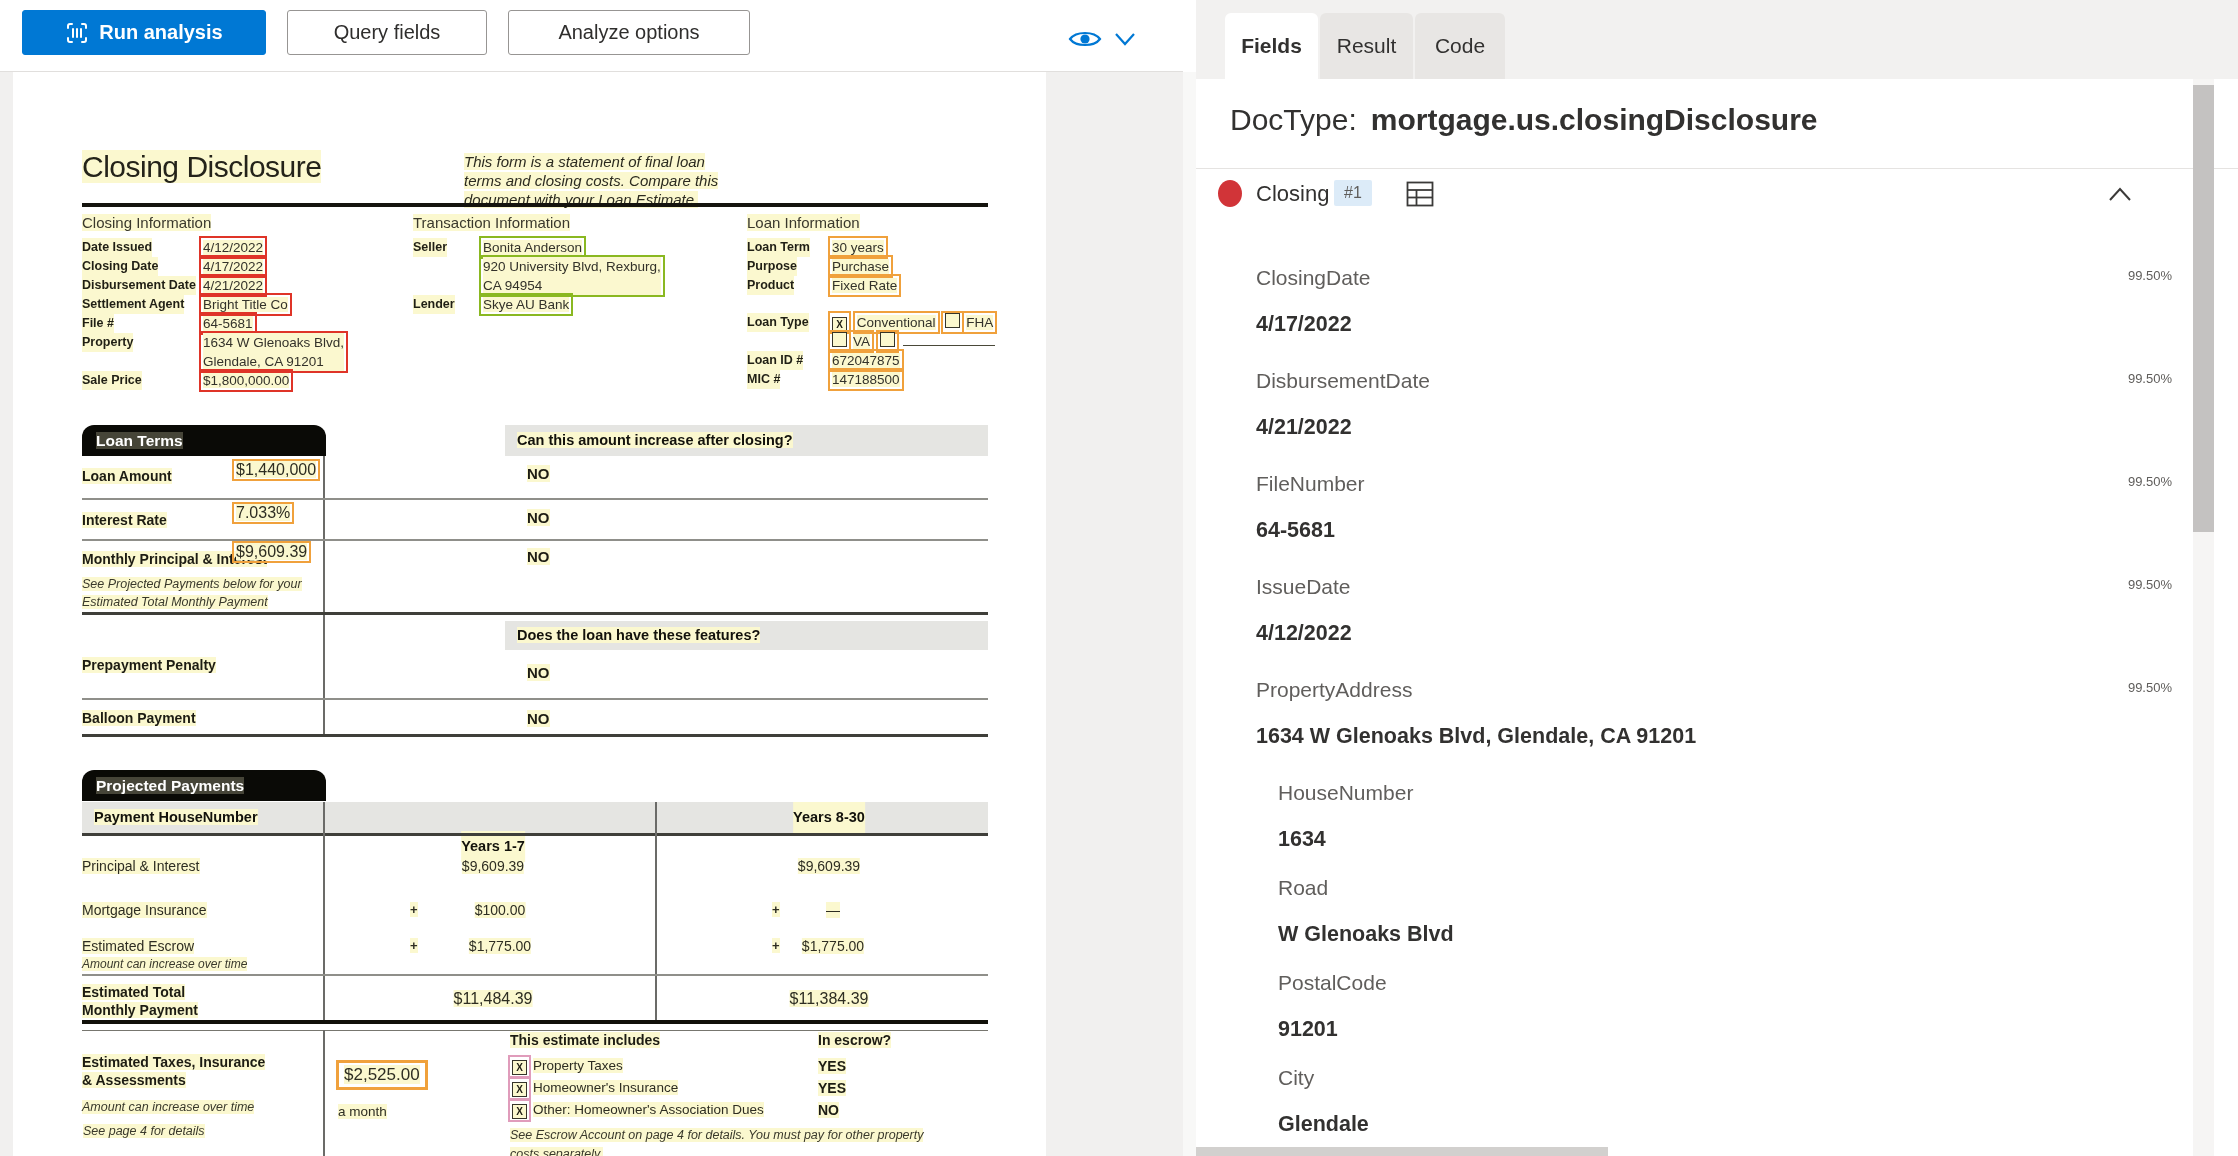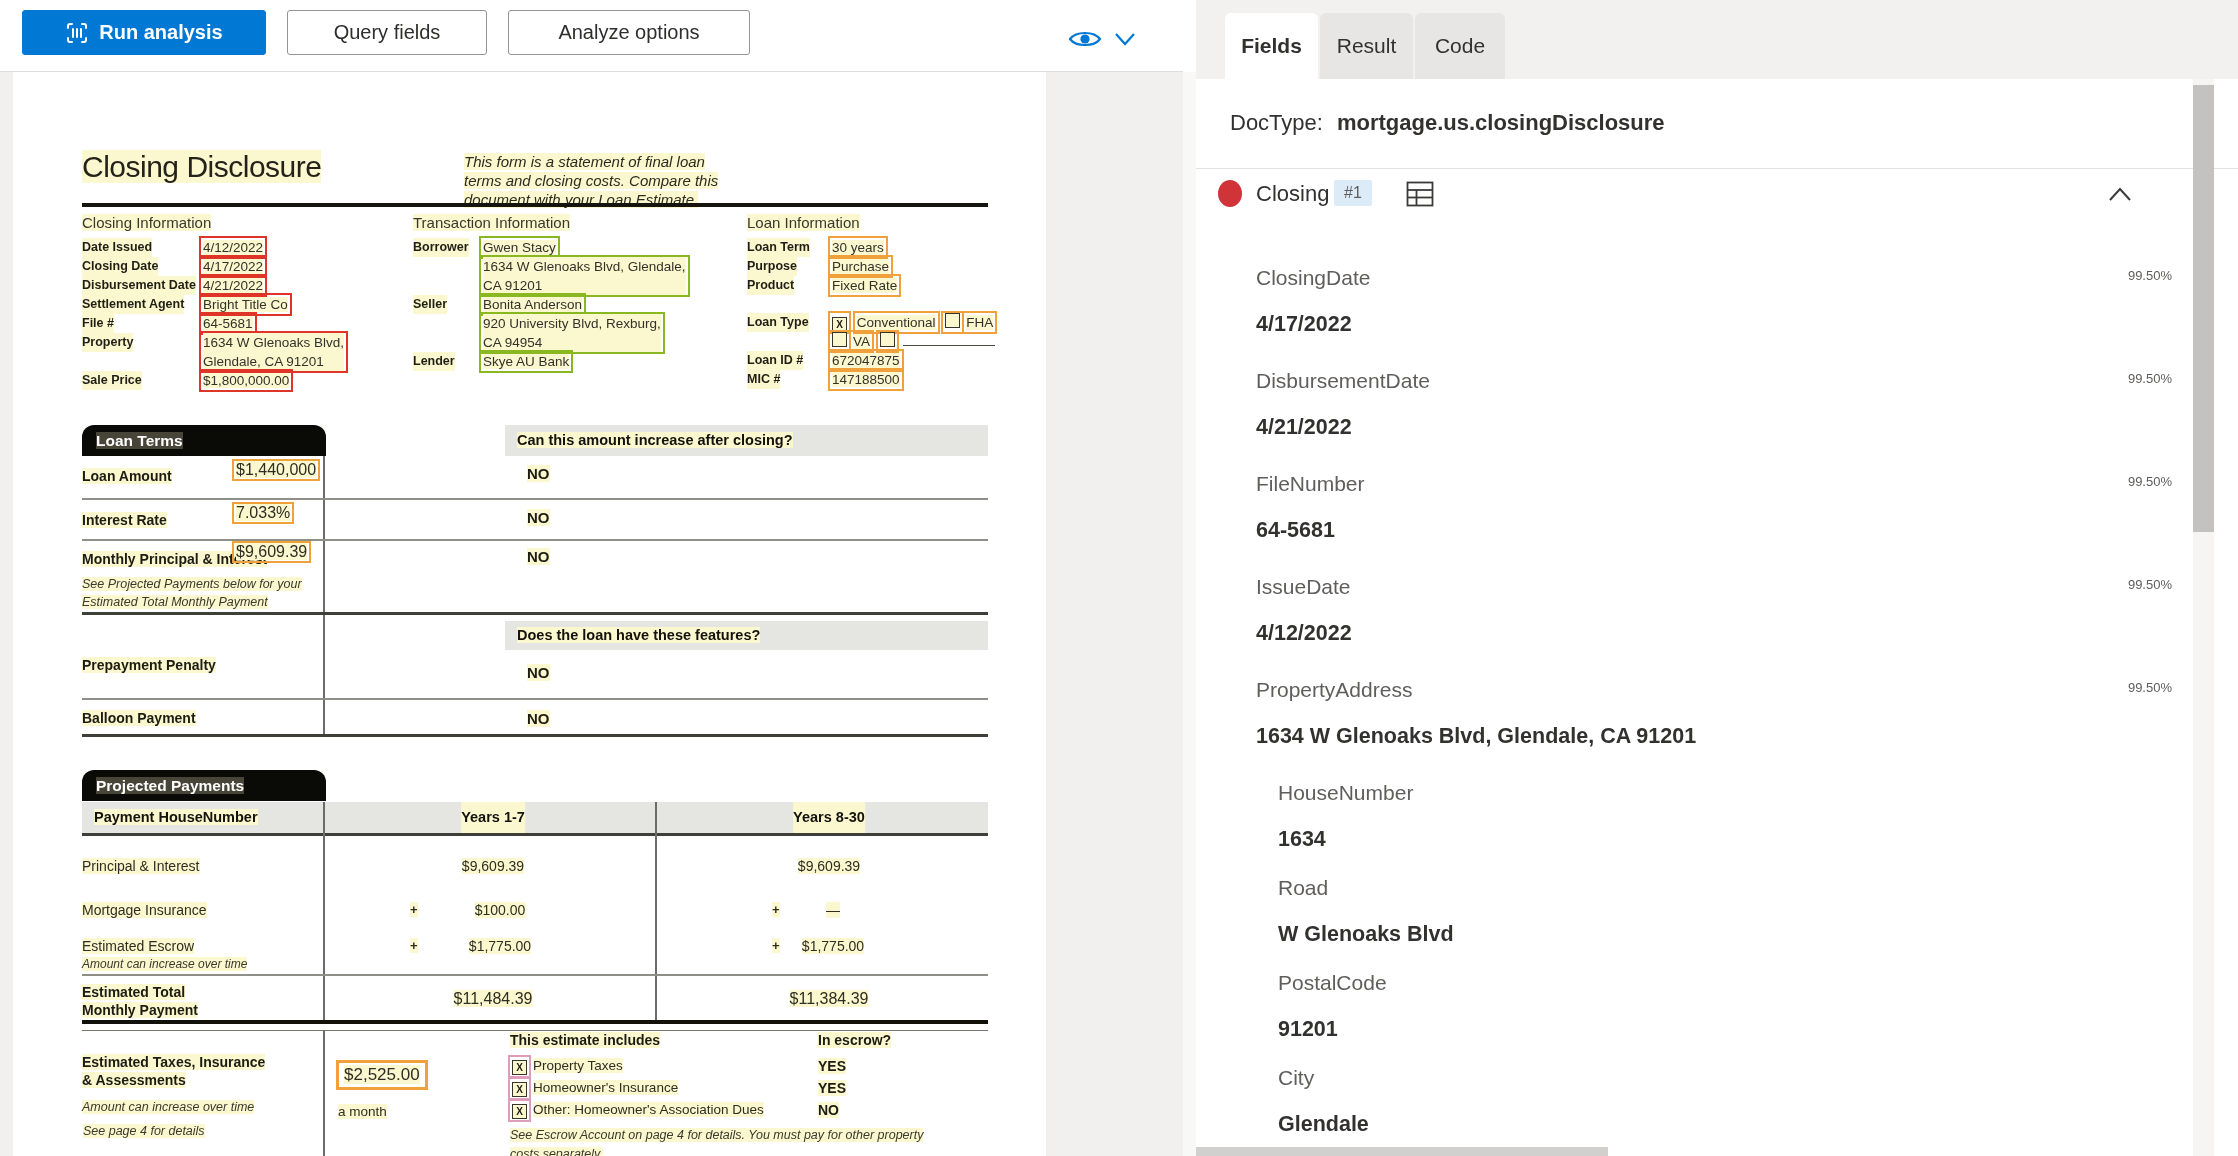--- a/index.html
+++ b/index.html
@@ -54,21 +54,21 @@
   .plus{position:absolute;font-size:13px;font-weight:700;color:#2e2d22;}
   
   .right-pane{position:absolute;left:1196px;top:0;width:1042px;height:1156px;background:#f2f1f0;}
   .tab{position:absolute;top:13px;height:66px;border-radius:6px 6px 0 0;font-size:21px;color:#323130;
        display:flex;align-items:center;justify-content:center;cursor:pointer;background:#e8e6e4;}
   .tab.active{background:#fff;font-weight:700;}
   #tab-fields{left:29px;width:93px;}
   #tab-result{left:124px;width:93px;}
   #tab-code{left:219px;width:90px;}
   .panel-content{position:absolute;left:0;top:79px;width:1042px;height:1077px;background:#fff;overflow:hidden;}
-  .doctype-row{position:absolute;left:34px;top:31px;font-size:22px;color:#323130;}
+  .doctype-row{position:absolute;left:34px;top:24px;font-size:30px;color:#323130;}
   .doctype-row .val{font-weight:700;margin-left:14px;}
   .pc-divider{position:absolute;left:0;top:89px;width:1042px;height:1px;background:#e5e3e1;}
   .sec-header{position:absolute;left:0;top:101px;width:1042px;height:34px;}
   .dot{position:absolute;left:22px;top:0;width:24px;height:27px;border-radius:50%;background:#d13438;}
   .sec-name{position:absolute;left:60px;top:1px;font-size:22px;color:#323130;}
   .badge{position:absolute;left:138px;top:0;background:#dcebf8;color:#5f5d5b;font-size:16px;
          padding:4px 10px;border-radius:2px;}
   .grid-ic{position:absolute;left:210px;top:1px;}
   .chev-up{position:absolute;left:912px;top:6px;cursor:pointer;}
   .fields-list{position:absolute;left:0;top:160px;width:1042px;padding-top:27px;}
@@ -154,24 +154,20 @@
             <span class="ival" style="margin-left:119px;"><span class="bx red"><span class="line hl">1634 W Glenoaks Blvd,</span><span class="line hl">Glendale, CA 91201</span></span></span>
           </div>
         <div class="irow">
             <span class="ilbl hl">Sale Price</span>
             <span class="ival" style="margin-left:119px;"><span class="bx red"><span class="hl">$1,800,000.00</span></span></span>
           </div>
       </div>
 
       <div class="infocol" style="left:400px;width:330px;">
         <div class="irow">
-            <span class="ilbl hl">Borrower</span>
-            <span class="ival" style="margin-left:68px;"><span class="bx green"><span class="hl">Gwen Stacy</span></span><span class="bx green" style="display:inline-block;"><span class="line hl">1634 W Glenoaks Blvd, Glendale,</span><span class="line hl">CA 91201</span></span></span>
-          </div>
-        <div class="irow">
             <span class="ilbl hl">Seller</span>
             <span class="ival" style="margin-left:68px;"><span class="bx green"><span class="hl">Bonita Anderson</span></span><span class="bx green" style="display:inline-block;"><span class="line hl">920 University Blvd, Rexburg,</span><span class="line hl">CA 94954</span></span></span>
           </div>
         <div class="irow">
             <span class="ilbl hl">Lender</span>
             <span class="ival" style="margin-left:68px;"><span class="bx green"><span class="hl">Skye AU Bank</span></span></span>
           </div>
       </div>
 
       <div class="infocol" style="left:734px;width:300px;">
@@ -234,21 +230,21 @@
       <div class="tlbl" style="left:69px;top:585px;"><span class="hl">Prepayment Penalty</span></div>
       <div class="tno" style="left:514px;top:592px;"><span class="hl">NO</span></div>
       <div class="hline" style="left:69px;top:626px;width:906px;"></div>
       <div class="tlbl" style="left:69px;top:638px;"><span class="hl">Balloon Payment</span></div>
       <div class="tno" style="left:514px;top:638px;"><span class="hl">NO</span></div>
       <div class="hline dark" style="left:69px;top:662px;width:906px;"></div>
 
       <div class="sect-tab" style="top:698px;"><span class="hl" style="background:rgba(251,248,207,.25);">Projected Payments</span></div>
       <div class="band" style="left:69px;top:730px;width:906px;height:31px;">
         <span class="hl">Payment HouseNumber</span>
-        <span class="hl" style="position:absolute;left:411px;transform:translateX(-50%);">Years 1-7</span>
+        <span class="hl" style="position:absolute;left:411px;transform:translateX(-50%);margin-top:29px;">Years 1-7</span>
         <span class="hl" style="position:absolute;left:747px;transform:translateX(-50%);">Years 8-30</span>
       </div>
       <div class="hline dark" style="left:69px;top:761px;width:906px;"></div>
       <div class="vline" style="left:310px;top:730px;height:221px;"></div>
       <div class="vline" style="left:642px;top:730px;height:221px;"></div>
 
       <div class="cval" style="left:69px;top:786px;transform:none;"><span class="hl">Principal &amp; Interest</span></div>
       <div class="cval" style="left:480px;top:786px;"><span class="hl">$9,609.39</span></div>
       <div class="cval" style="left:816px;top:786px;"><span class="hl">$9,609.39</span></div>
 

